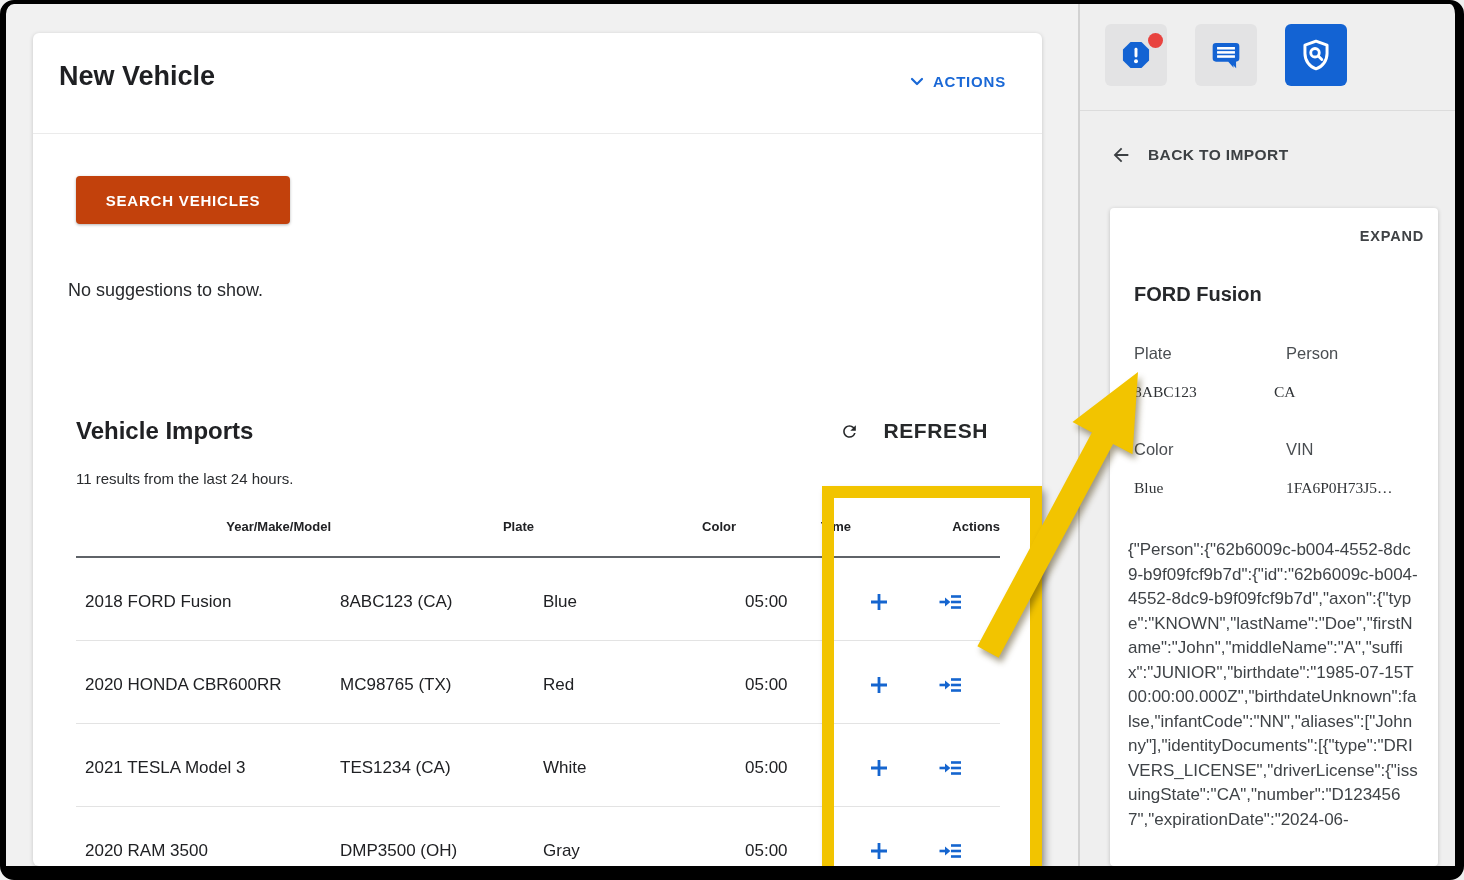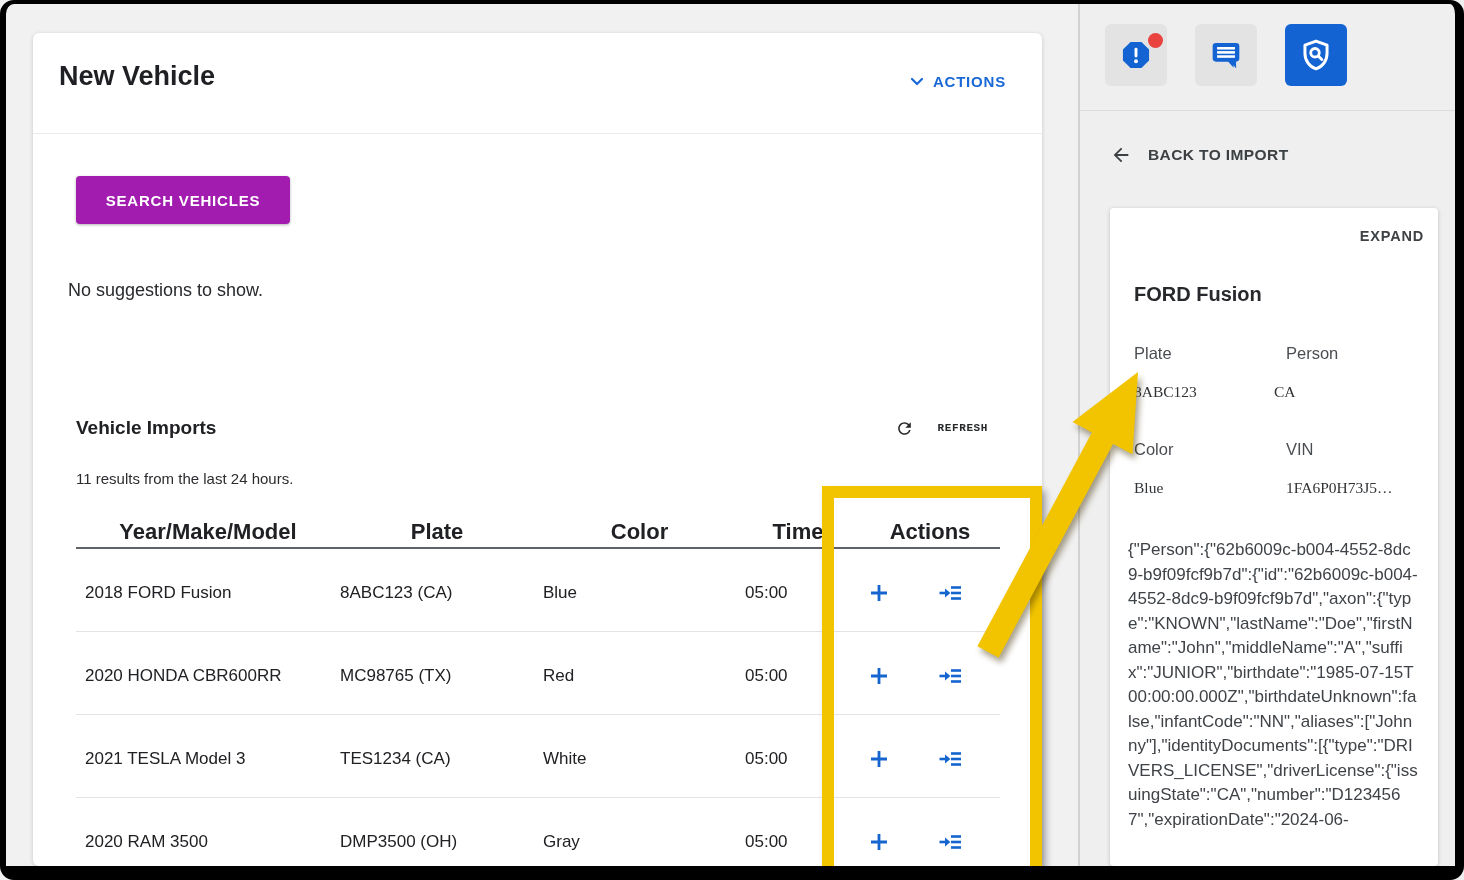--- a/index.html
+++ b/index.html
@@ -8,33 +8,33 @@
   .frame{position:absolute;inset:0;border:solid #000;border-width:4px 9px 14px 6px;border-radius:14px;
          pointer-events:none;z-index:100;}
 
   
   .left-card{position:absolute;left:33px;top:33px;width:1009px;height:833px;background:#fff;
              border-radius:6px;box-shadow:0 1px 4px rgba(0,0,0,.18);z-index:1;}
   .lc-header{position:absolute;left:0;top:0;right:0;height:100px;border-bottom:1px solid #ebebeb;padding-left:34px;}
   .page-title{position:absolute;left:26px;top:28px;font-size:27px;font-weight:700;color:#1f2023;}
   .actions-link{position:absolute;right:36px;top:40px;display:flex;align-items:center;gap:9px;
                 color:#1a68d6;font-size:15px;font-weight:700;letter-spacing:.8px;cursor:pointer;}
-  .search-btn{position:absolute;left:43px;top:143px;width:214px;height:48px;background:#a21caf;border:none;
+  .search-btn{position:absolute;left:43px;top:143px;width:214px;height:48px;background:#c2410c;border:none;
               border-radius:4px;color:#fff;font-family:inherit;font-size:15px;font-weight:700;letter-spacing:.8px;
               box-shadow:0 1px 3px rgba(0,0,0,.3);cursor:pointer;}
   .no-suggest{position:absolute;left:35px;top:247px;font-size:18px;color:#27292c;}
   .imports-row{position:absolute;left:43px;right:54px;top:384px;display:flex;align-items:center;justify-content:space-between;}
-  .imports-title{font-size:19px;font-weight:700;color:#202124;}
-  .refresh-btn{display:flex;align-items:center;gap:24px;font-size:11px;font-weight:700;letter-spacing:.6px;
-               color:#26282a;cursor:pointer;font-family:Liberation Mono, monospace;}
+  .imports-title{font-size:24px;font-weight:700;color:#202124;}
+  .refresh-btn{display:flex;align-items:center;gap:24px;font-size:21px;font-weight:700;letter-spacing:.6px;
+               color:#26282a;cursor:pointer;}
   .imports-summary{position:absolute;left:43px;top:437px;font-size:15px;color:#2a2c2f;}
 
   
   .v-table{position:absolute;left:43px;top:472px;width:924px;border-collapse:collapse;table-layout:fixed;}
-  .v-table th{font-size:22px;font-weight:700;color:#202124;text-align:center;padding:14px 0 2px 9px;
+  .v-table th{font-size:13px;font-weight:700;color:#202124;text-align:right;padding:14px 0 22px 9px;
               border-bottom:2px solid #5f6368;}
   .v-table td{font-size:17px;color:#202124;height:77px;padding:5px 0 0 9px;border-bottom:1px solid #e3e3e3;}
   .col-ymm{width:255px}.col-plate{width:203px}.col-color{width:202px}.col-time{width:115px}.col-actions{width:149px}
   .cell-actions{display:flex;align-items:center;gap:46px;padding-left:6px;}
   .icon-btn{width:26px;height:26px;display:inline-flex;align-items:center;justify-content:center;cursor:pointer;background:none;border:none;padding:0;}
 
   
   .hl-box{position:absolute;left:822px;top:486px;width:196px;height:380px;border:12px solid #f2c400;
           box-shadow:4px 5px 7px rgba(0,0,0,.30);z-index:40;pointer-events:none;}
   .arrow-svg{position:absolute;left:0;top:0;z-index:50;pointer-events:none;}

